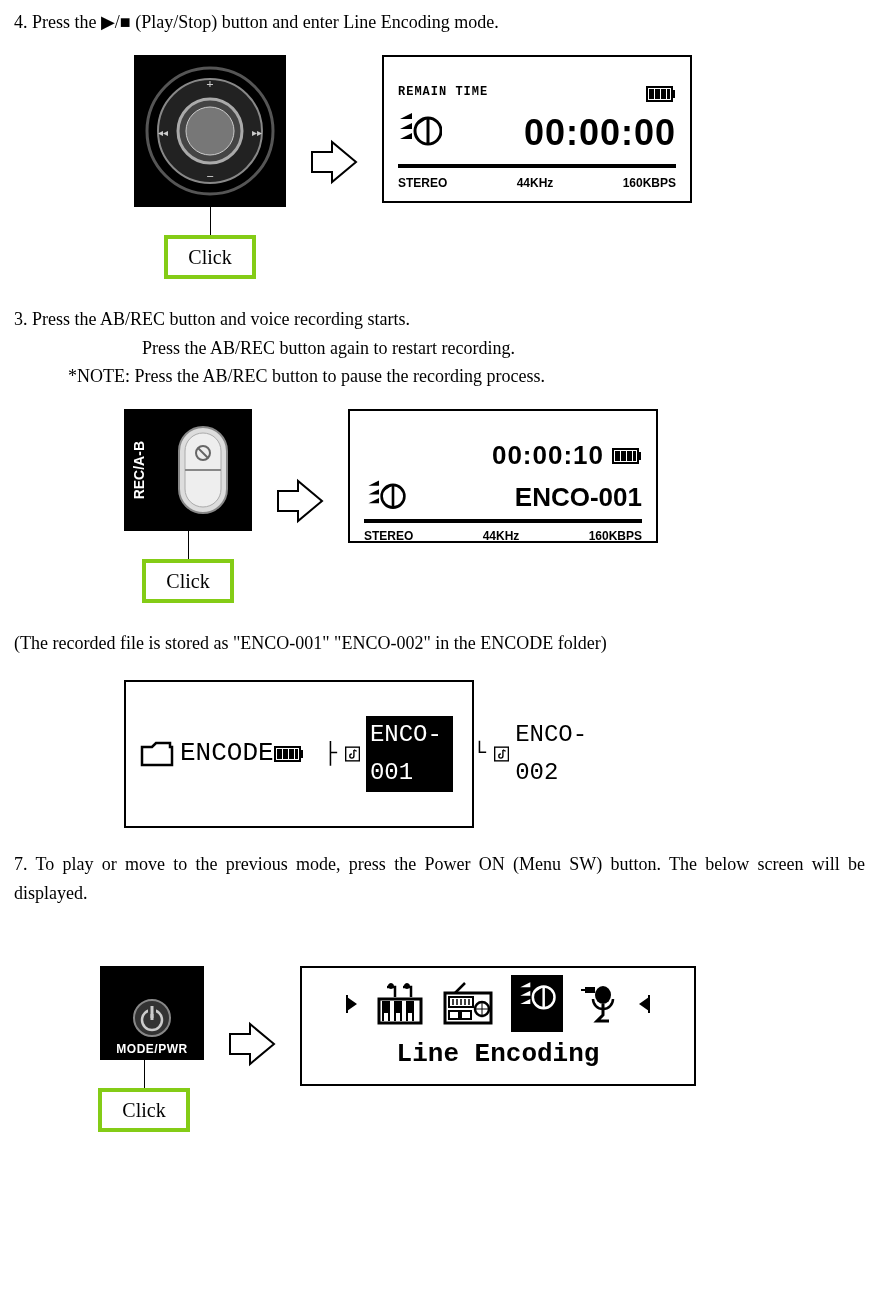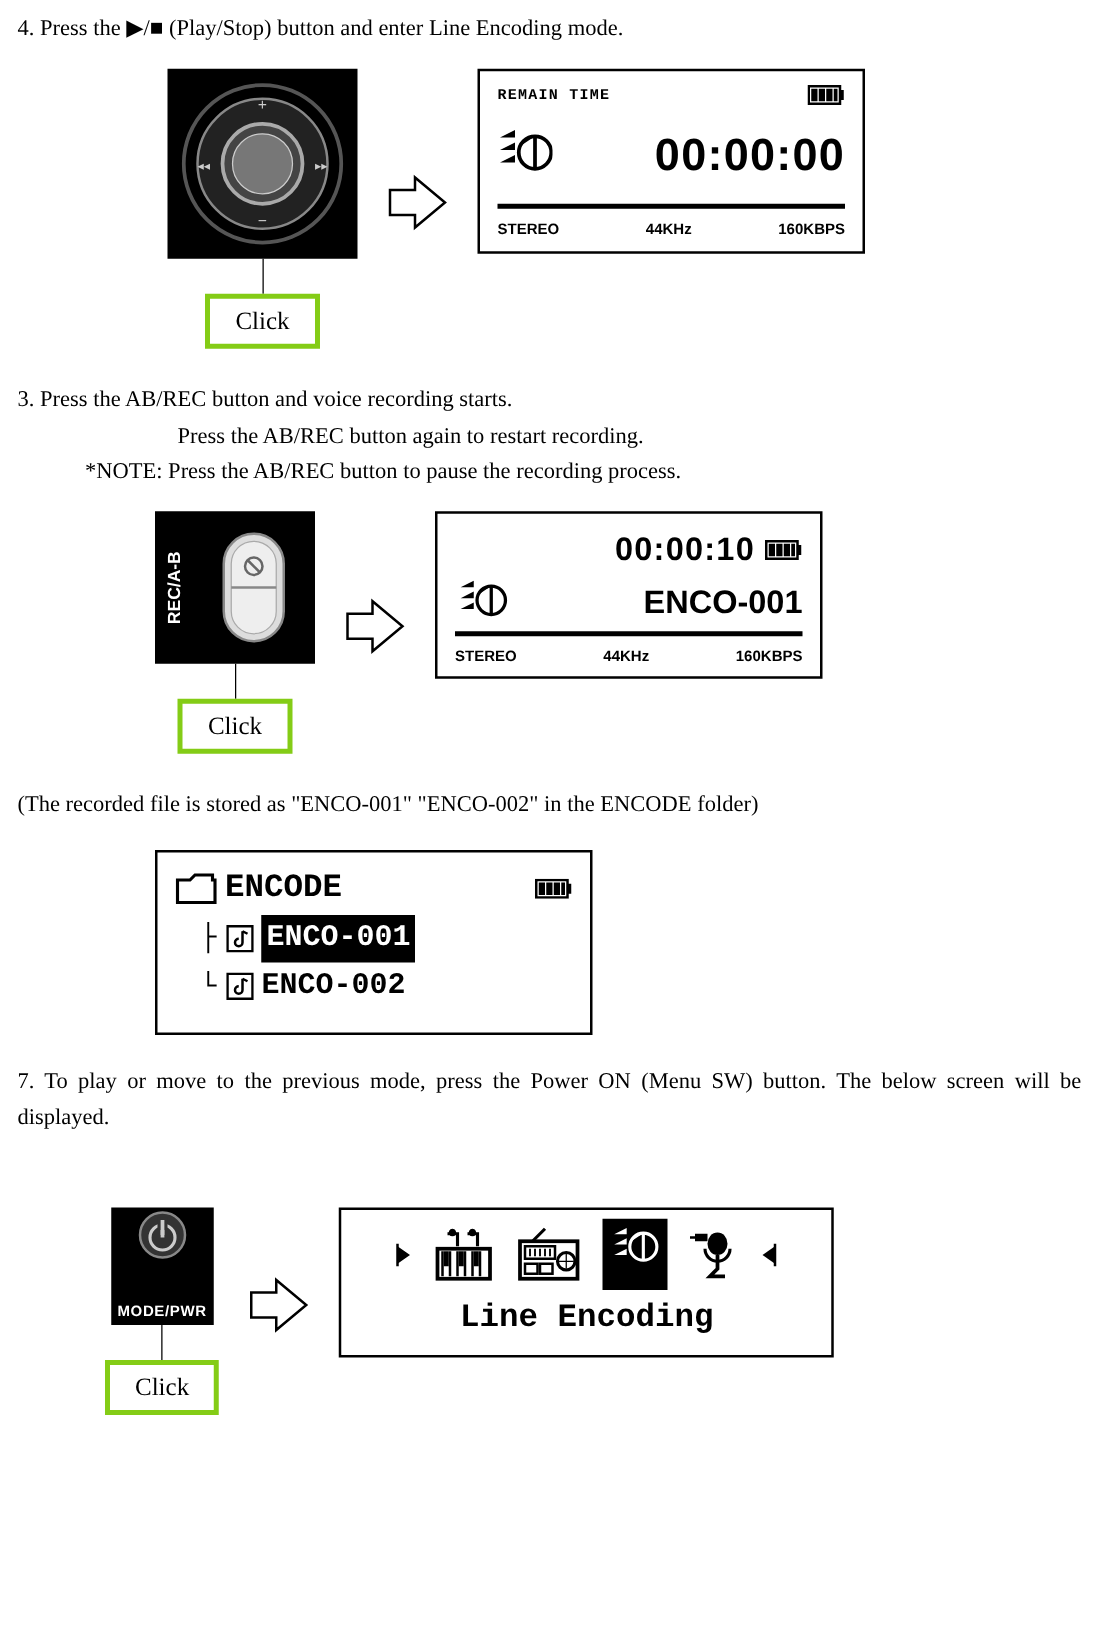--- a/index.html
+++ b/index.html
@@ -67,22 +67,23 @@
       padding: 10px 14px 8px 14px;
       font-family: Arial, Helvetica, sans-serif;
       display: flex;
       flex-direction: column;
       flex-shrink: 0;
     }
     .lcd.wide2 { height: 134px; padding: 8px 14px 6px 14px; }
     .lcd-top {
       display: flex;
       justify-content: space-between;
-      align-items: center;
-      font-weight: 700;
+      align-items: flex-end;
+      font-weight: 700;
+      margin-top: 16px;
     }
     .lcd-label { font-size: 12px; letter-spacing: 1px; font-family: 'Courier New', monospace; font-weight: 700; }
     .battery { width: 30px; height: 16px; }
     .lcd-mid {
       display: flex;
       align-items: center;
       gap: 14px;
       flex: 1;
       padding-top: 2px;
     }
@@ -130,23 +131,22 @@
       justify-content: center;
     }
 
     
     .encode-screen {
       border: 2px solid #000;
       width: 350px;
       height: 148px;
       padding: 8px 14px;
       display: flex;
-      flex-direction: column;
       font-family: 'Courier New', monospace;
-      font-weight: 700;
+      font-weight: 400;
     }
     .enc-top {
       display: flex;
       justify-content: space-between;
       align-items: center;
     }
     .enc-folder-title {
       font-size: 26px;
       display: flex;
       align-items: center;
@@ -161,28 +161,29 @@
     }
     .enc-file-row .tree { font-size: 22px; margin-right: 2px; }
     .enc-file-sel {
       background: #000;
       color: #fff;
       padding: 0 4px;
     }
 
     
     .modepwr-btn {
-      width: 82px;
+      width: 104px;
       height: 94px;
       background: #000;
       display: flex;
       flex-direction: column;
       align-items: center;
-      justify-content: space-between;
+      justify-content: flex-end;
       flex-shrink: 0;
+      margin-left: 16px;
     }
     .modepwr-label {
       color: #fff;
       font-family: Arial, sans-serif;
       font-size: 12px;
       font-weight: 700;
       letter-spacing: 0.5px;
     }
 
     

